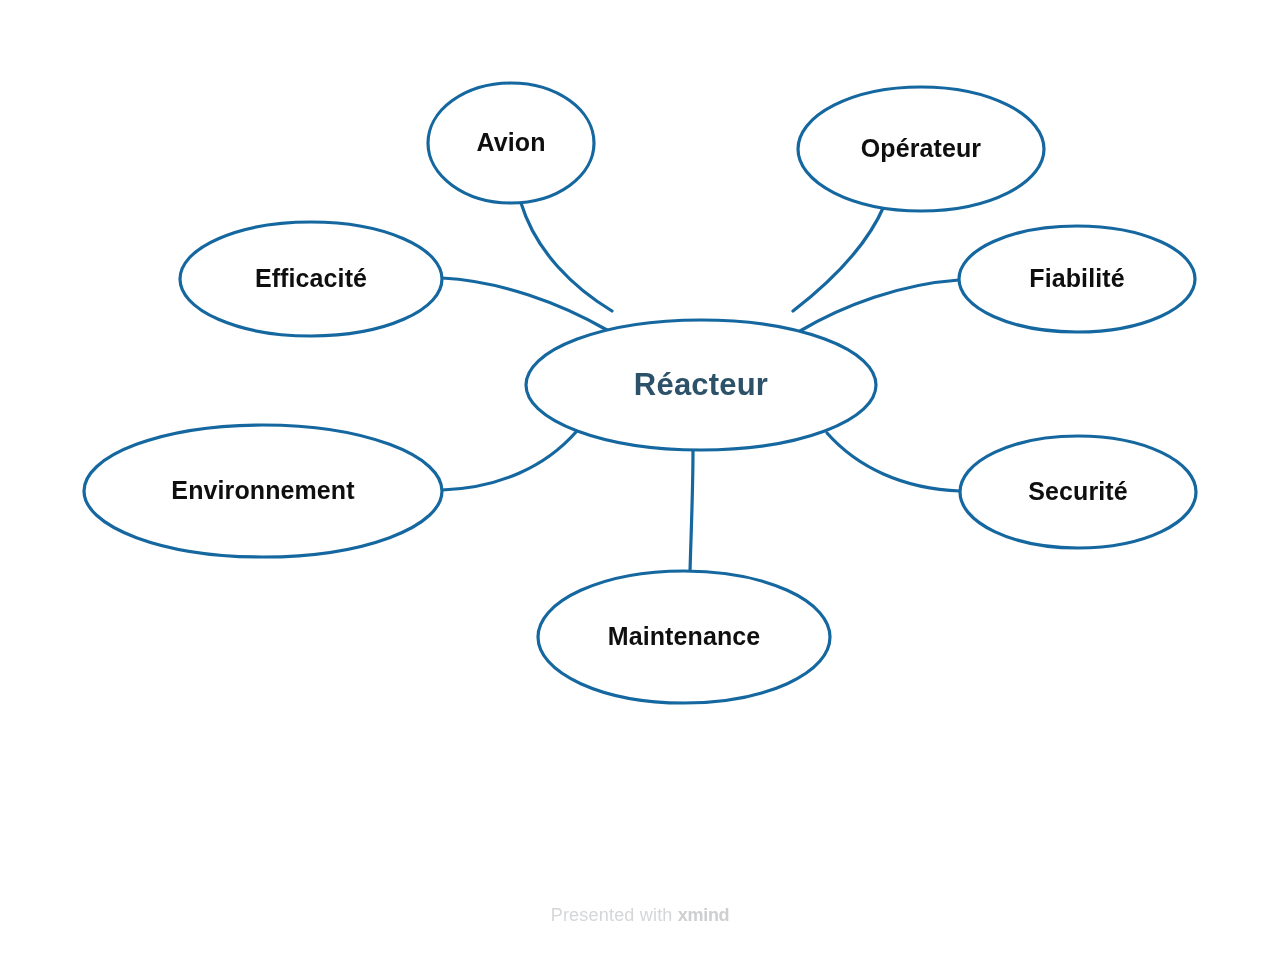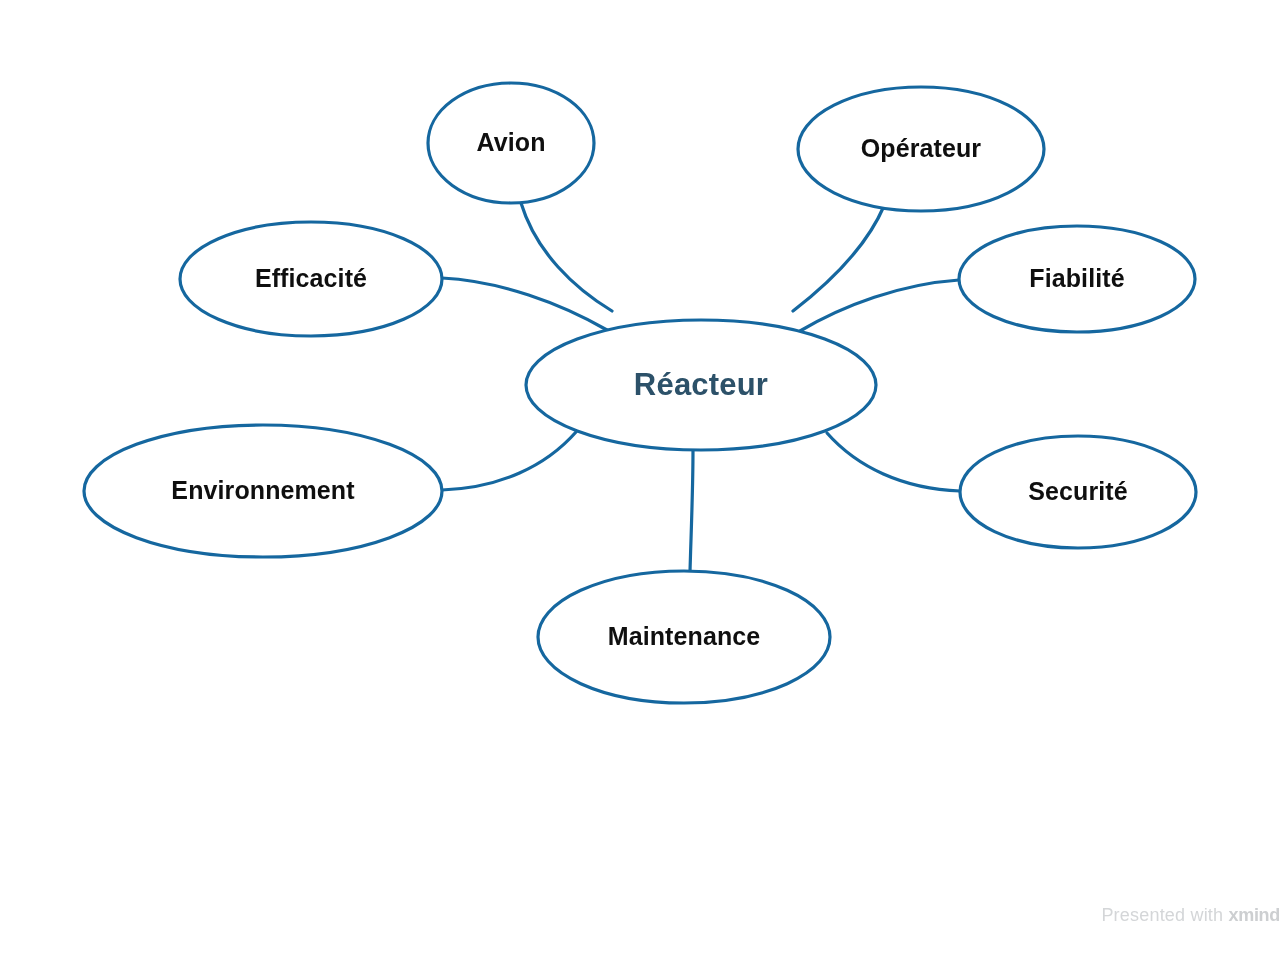--- a/index.html
+++ b/index.html
@@ -49,21 +49,21 @@
   }
   .center-label {
     font-size: 31px;
     letter-spacing: 0.2px;
   }
   .footer-watermark {
     position: absolute;
     left: 0;
     top: 905px;
     width: 1280px;
-    text-align: right;
+    text-align: center;
     font-family: "Liberation Sans", sans-serif;
     font-size: 18px;
     font-weight: 400;
     color: #d4d6d8;
     letter-spacing: 0.2px;
     user-select: none;
   }
   .footer-watermark .brand {
     font-weight: 700;
     color: #cdcfd1;

